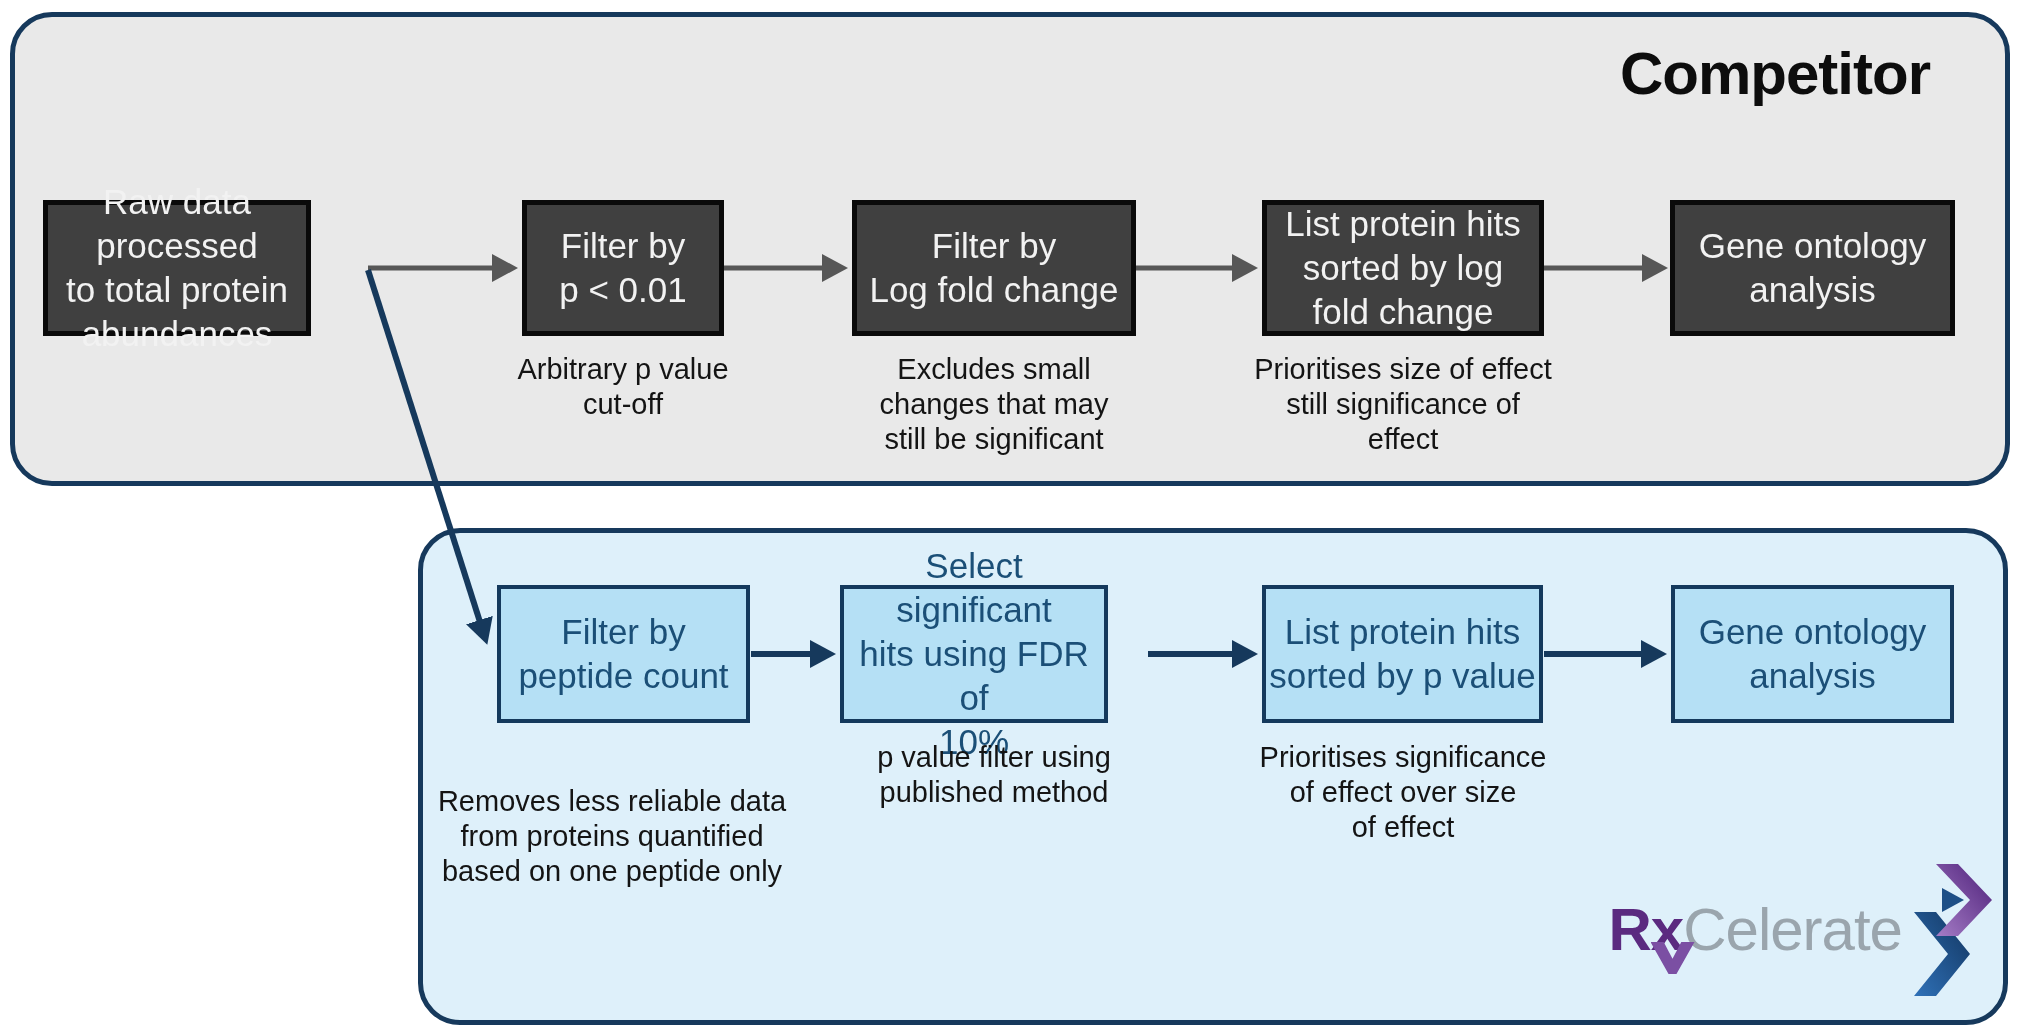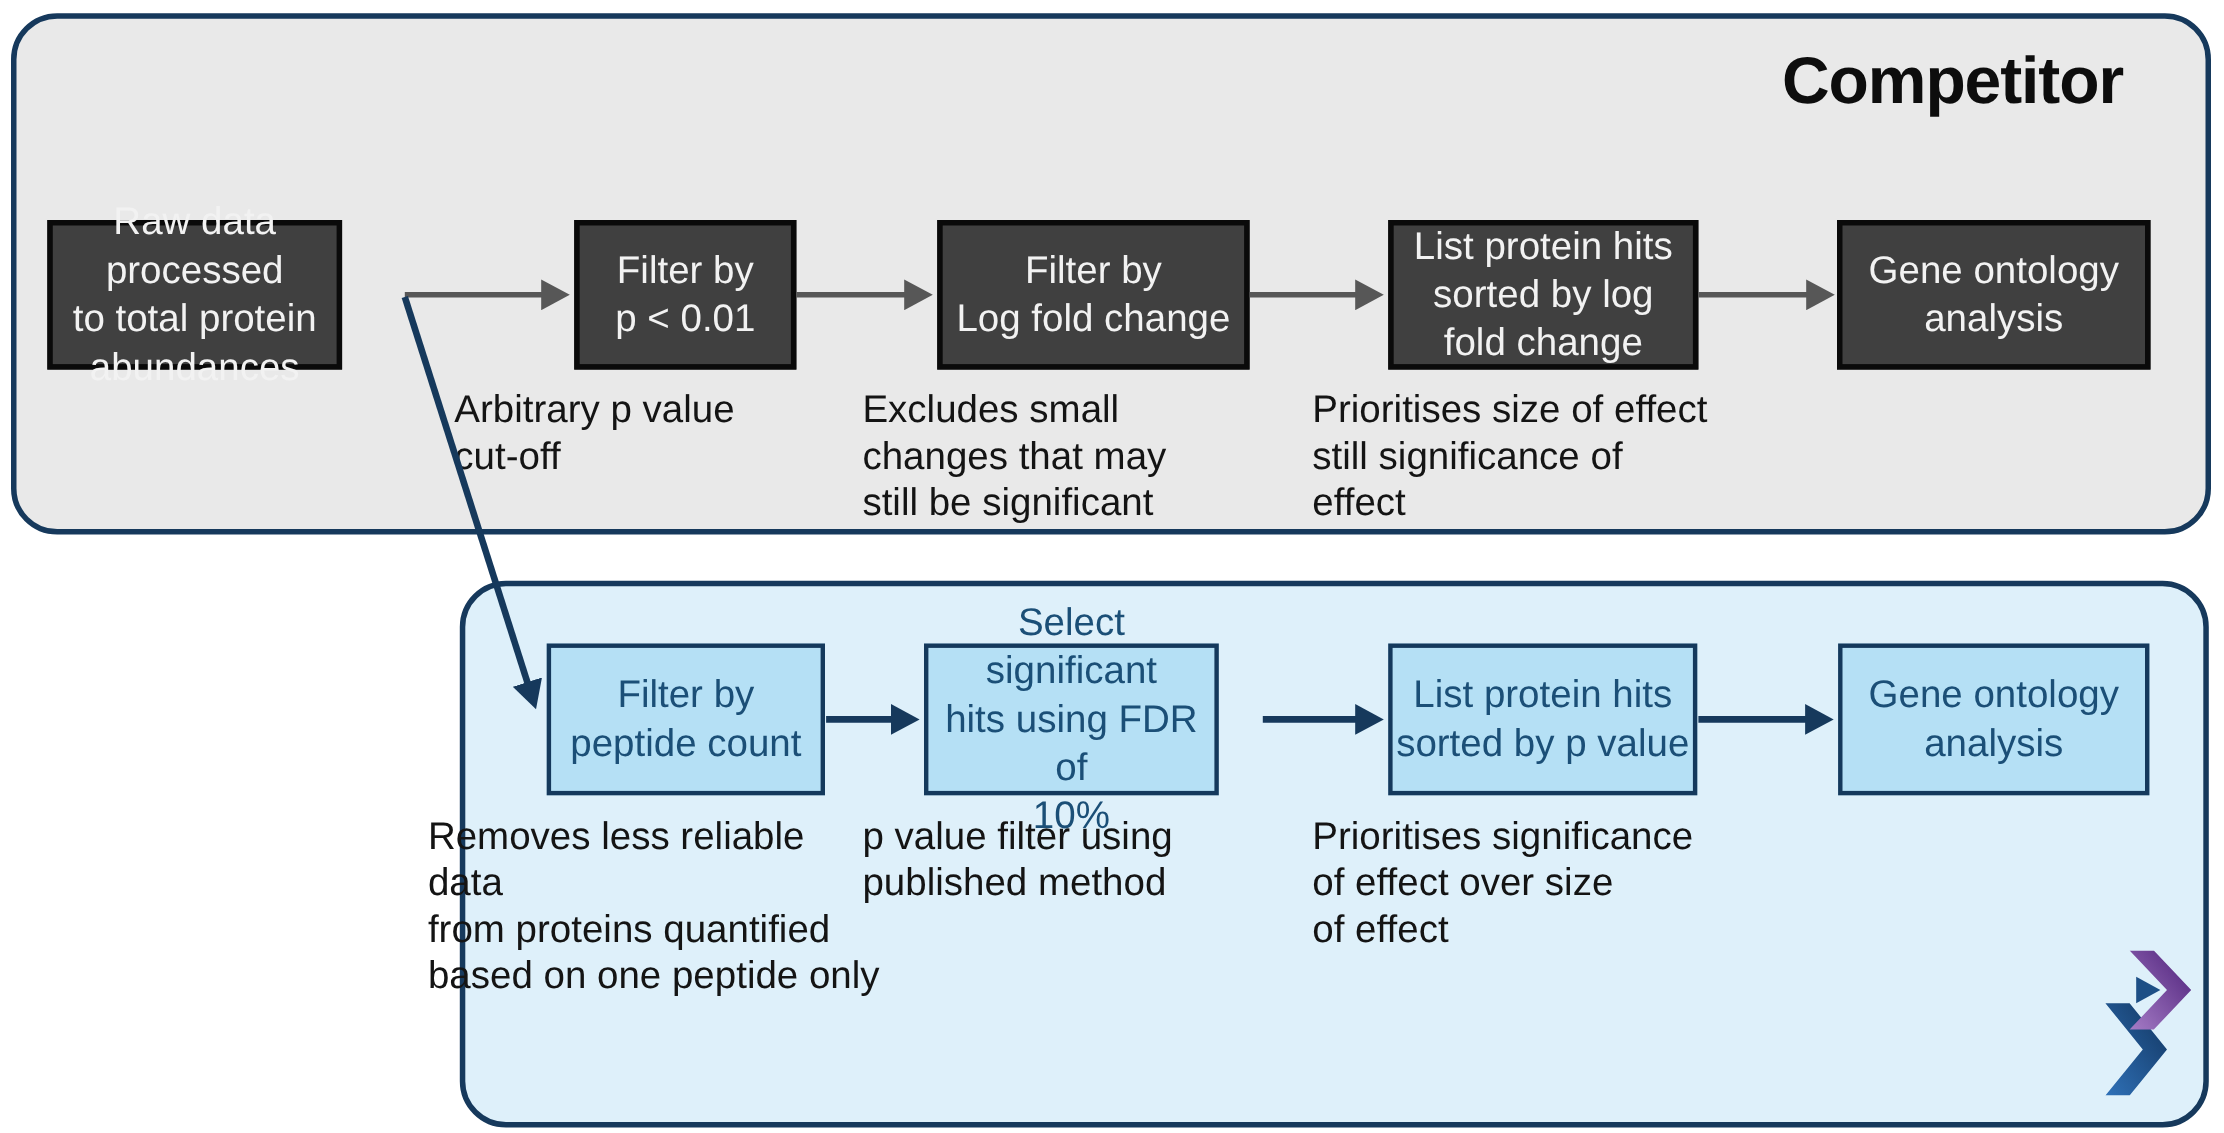--- a/index.html
+++ b/index.html
@@ -14,22 +14,22 @@
     font-weight:bold;letter-spacing:-1px;color:#0d0d0d;}
 
   .flowbox{position:absolute;box-sizing:border-box;display:flex;align-items:center;justify-content:center;
     text-align:center;white-space:pre-line;font-size:35px;line-height:1.26;z-index:10;}
   .flowbox.dark{background:#404040;border:5px solid #0a0a0a;color:#f2f2f2;}
   .flowbox.blue{background:#b5e0f5;border:4px solid #14395c;color:#1b4f77;}
 
   .row-top{top:200px;height:136px;}
   .row-bottom{top:585px;height:138px;}
 
-  .note{position:absolute;width:420px;white-space:pre-line;
-    font-size:35px;line-height:1.2;color:#141414;z-index:10;}
+  .note{position:absolute;width:420px;text-align:center;white-space:pre-line;
+    font-size:29px;line-height:1.2;color:#141414;z-index:10;}
   .note-top{top:352px;}
   .note-bottom{top:740px;}
 
   .arrows{position:absolute;left:0;top:0;z-index:40;pointer-events:none;}
 
   .logo{position:absolute;right:30px;top:862px;height:136px;display:flex;align-items:center;z-index:20;}
   .logo-wordmark{position:relative;font-size:60px;line-height:1;letter-spacing:-1px;}
   .logo-rx{font-weight:bold;color:#5b2a80;}
   .logo-celerate{color:#9aa5ad;font-weight:400;}
   .logo-v{position:absolute;left:42px;top:42px;width:44px;height:32px;background:#7b4fa3;
@@ -71,21 +71,21 @@
   <div class="flowbox blue row-bottom" style="left:497px;width:253px;">Filter by
 peptide count</div>
   <div class="flowbox blue row-bottom" style="left:840px;width:268px;">Select significant
 hits using FDR of
 10%</div>
   <div class="flowbox blue row-bottom" style="left:1262px;width:281px;">List protein hits
 sorted by p value</div>
   <div class="flowbox blue row-bottom" style="left:1671px;width:283px;">Gene ontology
 analysis</div>
 
-  <div class="note note-bottom" style="left:389px;">Removes less reliable data
+  <div class="note note-bottom" style="left:402px;margin-top:44px;">Removes less reliable data
 from proteins quantified
 based on one peptide only</div>
   <div class="note note-bottom" style="left:1193px;">Prioritises significance
 of effect over size
 of effect</div>
   <div class="note note-bottom" style="left:784px;">p value filter using
 published method</div>
 
   <svg class="arrows" width="2022" height="1030">
     <defs>
@@ -100,20 +100,24 @@
     <line x1="724" y1="268" x2="824" y2="268" stroke="#575757" stroke-width="5" marker-end="url(#mg)"></line>
     <line x1="1136" y1="268" x2="1234" y2="268" stroke="#575757" stroke-width="5" marker-end="url(#mg)"></line>
     <line x1="1544" y1="268" x2="1644" y2="268" stroke="#575757" stroke-width="5" marker-end="url(#mg)"></line>
     <line x1="368" y1="270" x2="480" y2="622" stroke="#16395c" stroke-width="6" marker-end="url(#mn)"></line>
     <line x1="751" y1="654" x2="812" y2="654" stroke="#16395c" stroke-width="6" marker-end="url(#mn)"></line>
     <line x1="1148" y1="654" x2="1234" y2="654" stroke="#16395c" stroke-width="6" marker-end="url(#mn)"></line>
     <line x1="1544" y1="654" x2="1643" y2="654" stroke="#16395c" stroke-width="6" marker-end="url(#mn)"></line>
   </svg>
 
   <div class="logo">
+    <div class="logo-wordmark">
+      <span class="logo-rx">Rx</span><span class="logo-celerate">Celerate</span>
+      <div class="logo-v"></div>
+    </div>
     <svg class="logo-mark" width="80" height="132" viewBox="0 0 80 132">
       <defs>
         <linearGradient id="gp" x1="0" y1="1" x2="1" y2="0">
           <stop offset="0" stop-color="#a57cc6"></stop>
             <stop offset="1" stop-color="#4d2079"></stop>
         </linearGradient>
         <linearGradient id="gb" x1="0" y1="1" x2="1" y2="0">
           <stop offset="0" stop-color="#2f71b8"></stop>
             <stop offset="1" stop-color="#12355f"></stop>
         </linearGradient>

